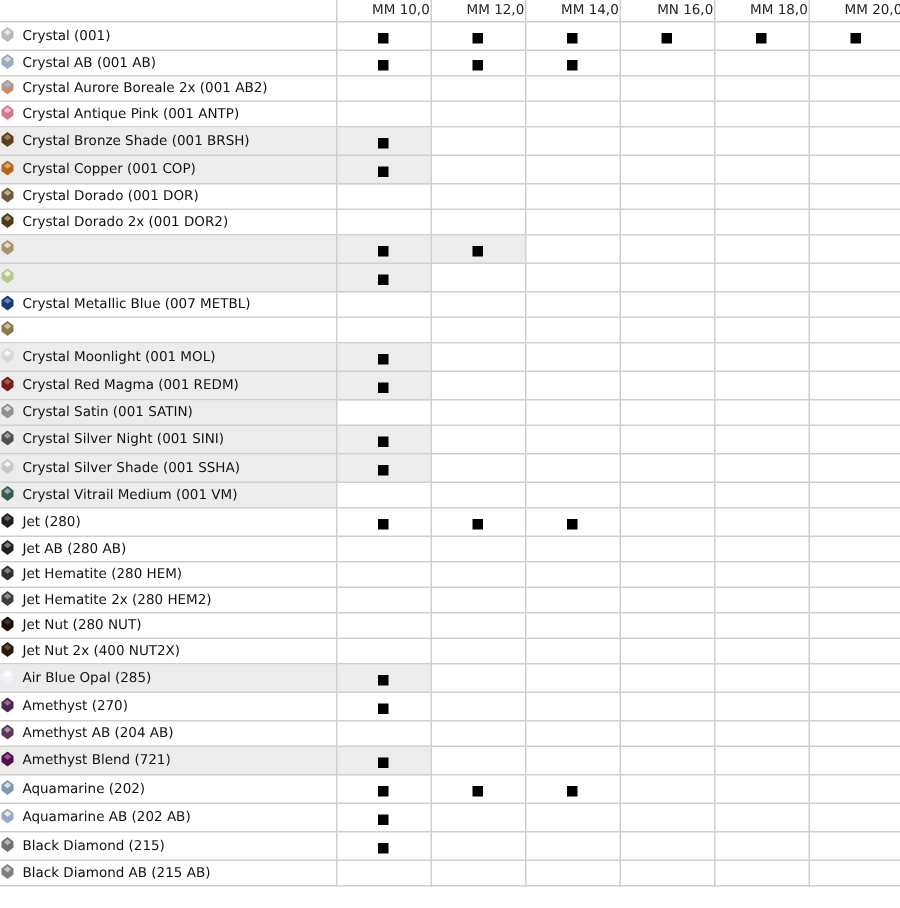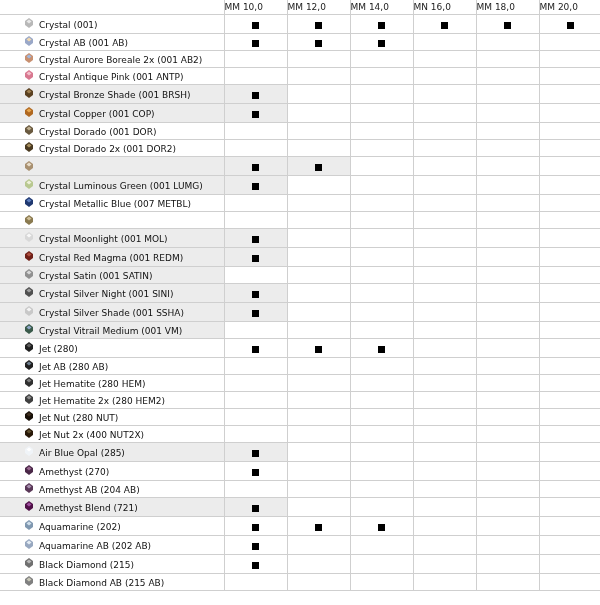--- a/index.html
+++ b/index.html
@@ -1,23 +1,23 @@
 <!DOCTYPE html>
 <html><head>
 <meta charset="utf-8">
 <style>
   html, body { margin:0; padding:0; background:#ffffff; }
   body { width:600px; height:605px; overflow:hidden; font-family:"DejaVu Sans", sans-serif; font-size:9px; color:#111; }
   table { border-collapse:collapse; table-layout:fixed; width:601px; }
   col.c-name { width:224px; }
   col.c-size { width:63px; }
   th, td { border:1px solid #cfcfcf; padding:0; }
-  thead th { height:14px; font-weight:normal; font-size:9px; color:#222; text-align:left; vertical-align:middle; border-top:none; background:#fff;margin-top:23px; }
+  thead th { height:14px; font-weight:normal; font-size:9px; color:#222; text-align:right; vertical-align:middle; border-top:none; background:#fff;margin-top:23px; }
   thead th.name-h { border-left:none; }
-  tbody td.name { padding-left:24px; white-space:nowrap; overflow:hidden; border-left:none; text-align:left; }
+  tbody td.name { padding-left:0; white-space:nowrap; overflow:hidden; border-left:none; text-align:left; }
   tbody td.cell { text-align:center; vertical-align:middle; }
   tbody tr { height:17px; }
   tbody tr.tall { height:19px; }
   td.gray { background:#ececec;margin-top:40px; }
   .icon { display:inline-block; width:10px; height:10px; vertical-align:-1px; margin-right:5px; position:relative; }
   .icon svg { width:10px; height:10px; display:block; }
   .mark { display:inline-block; width:7px; height:7px; background:#000; vertical-align:middle; margin-top:3px; }
   .lbl { vertical-align:middle; }
 </style>
 </head>
@@ -189,21 +189,21 @@
         <td class="cell"></td>
         <td class="cell"></td>
       </tr>
       <tr class="tall">
     <td class="name gray">
       <span class="icon">
         <svg viewBox="0 0 10 10">
               <polygon class="g1" points="5,0 9,3 9,7 5,10 1,7 1,3" fill="#b8c890"></polygon>
               <polygon class="g2" points="5,1.5 7.5,3.5 5,5.5 2.5,3.5" fill="#eef0d8"></polygon>
             </svg>
-      </span><span class="lbl">Crystal Luminous Green (001 LUMG)</span>
+      </span>
     </td>
   <td class="cell gray"><span class="mark"></span></td>
         <td class="cell"></td>
         <td class="cell"></td>
         <td class="cell"></td>
         <td class="cell"></td>
         <td class="cell"></td>
       </tr>
       <tr>
     <td class="name">

